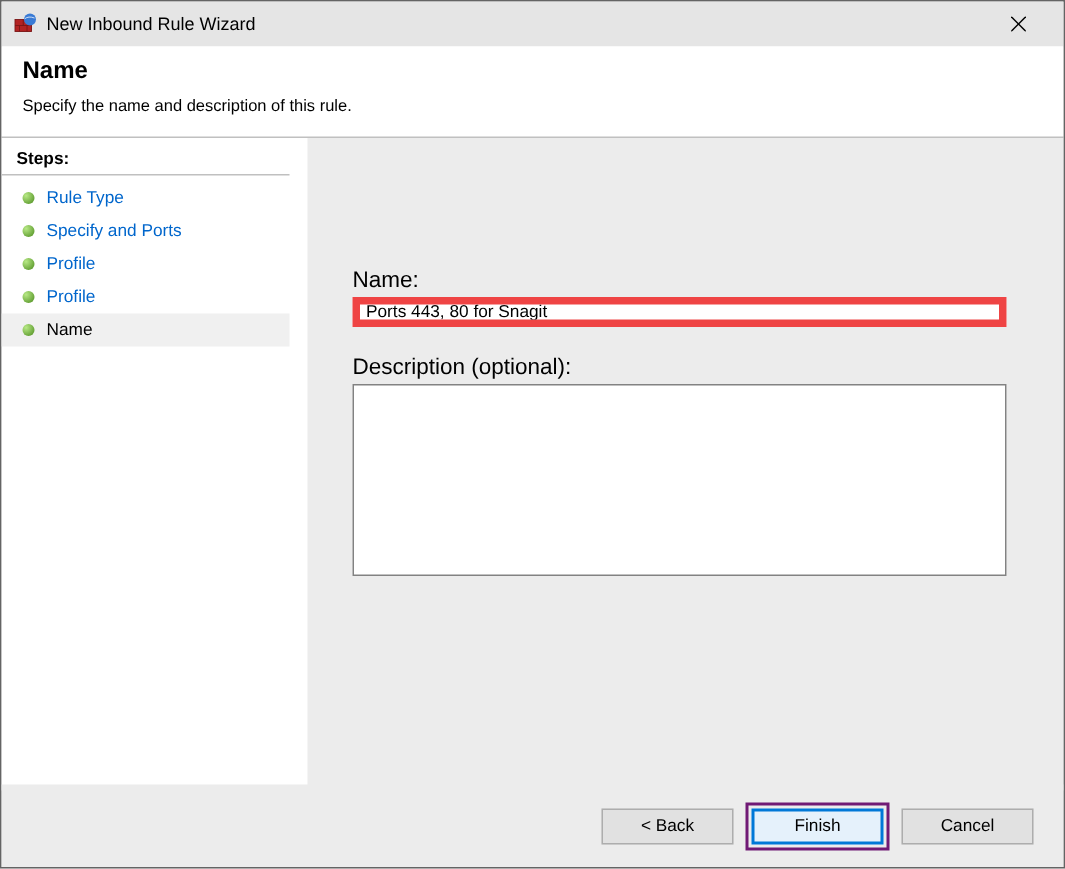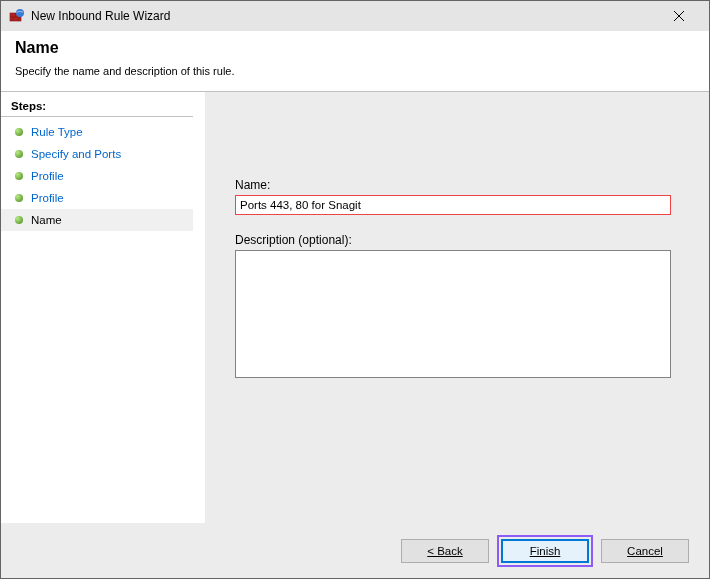--- a/index.html
+++ b/index.html
@@ -99,29 +99,29 @@
     flex-shrink: 0;
   }
   .main-panel {
     flex: 1;
     background: #ececec;
     padding: 86px 38px 10px 30px;
     position: relative;
   }
   .field-group { margin-bottom: 18px; }
   .field-label {
-    font-size: 12px;
+    font-size: 15px;
     color: #000;
     margin-bottom: 3px;
     display: block;
   }
   .name-input {
     width: 100%;
     height: 20px;
-    border: 1px solid #ef4444;
+    border: 5px solid #ef4444;
     background: #fff;
     font-family: inherit;
     font-size: 11.5px;
     padding: 1px 4px;
     outline: none;
   }
   .desc-textarea {
     width: 100%;
     height: 128px;
     border: 1px solid #828282;
@@ -137,38 +137,37 @@
     bottom: 0;
     left: 0;
     right: 0;
     height: 55px;
     background: #ececec;
     display: flex;
     align-items: center;
     justify-content: flex-end;
     padding-right: 20px;
     gap: 8px;
-    text-decoration: underline;
   }
   .btn {
     width: 88px;
     height: 24px;
     background: #e1e1e1;
     border: 1px solid #adadad;
     font-family: inherit;
     font-size: 11.5px;
     color: #000;
     cursor: pointer;
   }
   .btn.default {
     border: 2px solid #0078d7;
     background: #e5f1fb;
   }
   .finish-highlight {
-    border: 2px solid #8b5cf6;
+    border: 2px solid #701a75;
     padding: 2px;
     display: inline-flex;
   }
 </style>
 </head>
 <body>
 
 <div class="titlebar">
   <span class="app-icon">
     <svg width="16" height="16" viewBox="0 0 16 16">

